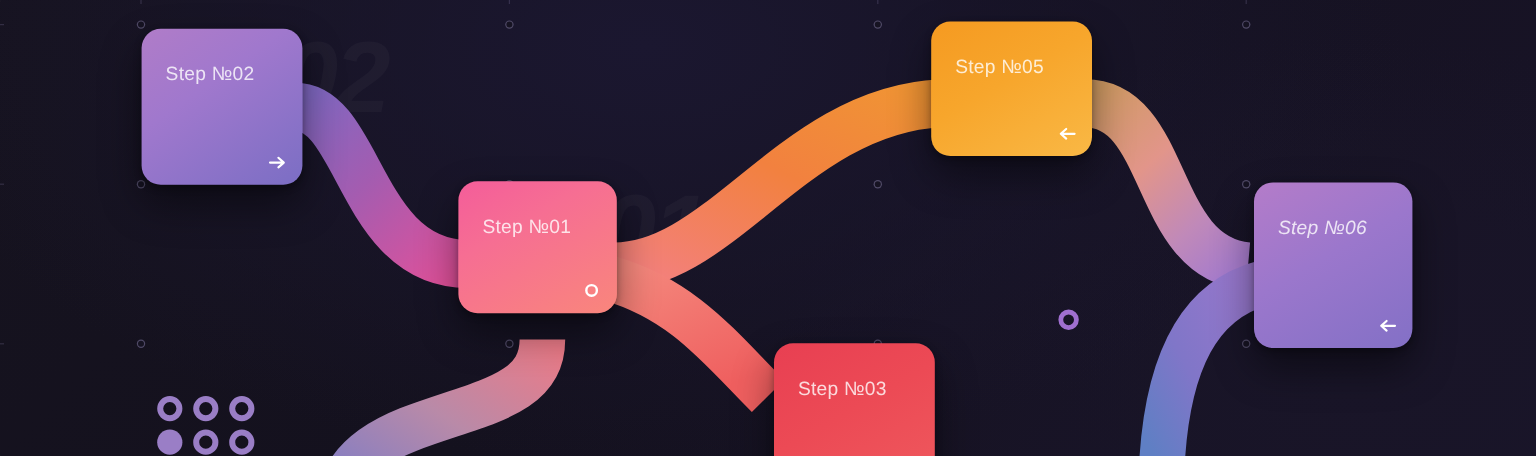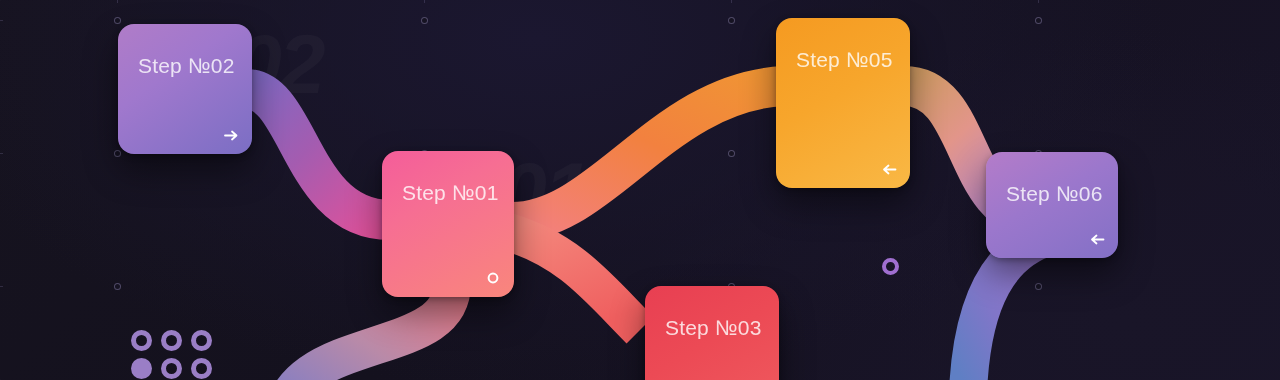--- a/index.html
+++ b/index.html
@@ -65,41 +65,41 @@
 
   
   .card {
     position:absolute;
     border-radius:16px;
     box-shadow:0 16px 34px rgba(0,0,0,0.45), 0 2px 6px rgba(0,0,0,0.3);
   }
   .card .title {
     position:absolute;
     left:20px; top:30px;
-    font-size:21px;
+    font-size:16px;
     color:rgba(255,255,255,0.80);
     letter-spacing:0.2px;
     white-space:nowrap;
   }
   .card .badge {
     position:absolute;
     right:13px; bottom:11px;
     width:16px; height:16px;
     display:flex; align-items:center; justify-content:center;
   }
   .card .badge svg { display:block; }
 
   #card-02 { left:118px; top:24px;  width:134px; height:130px;
     background:linear-gradient(145deg,#b07cc8 0%,#a078cd 38%,#7b6ec4 100%); }
-  #card-01 { left:382px; top:151px; width:132px; height:146px;
+  #card-01 { left:382px; top:151px; width:132px; height:110px;
     background:linear-gradient(150deg,#f45d9a 0%,#f66e93 35%,#f9867c 100%); }
-  #card-05 { left:776px; top:18px;  width:134px; height:170px;
+  #card-05 { left:776px; top:18px;  width:134px; height:112px;
     background:linear-gradient(150deg,#f59a21 0%,#f7a62c 45%,#f9b845 100%);padding-left:36px; }
-  #card-06 { left:986px; top:152px; width:132px; height:106px;
-    background:linear-gradient(150deg,#b47cc9 0%,#9b77cc 45%,#8370c6 100%); }
+  #card-06 { left:1045px; top:152px; width:132px; height:138px;
+    background:linear-gradient(150deg,#b47cc9 0%,#9b77cc 45%,#8370c6 100%);font-style:italic; }
   #card-04 { left:645px; top:286px; width:134px; height:130px;
     background:linear-gradient(150deg,#e83f52 0%,#ec4a55 45%,#ef5a5e 100%); }
 
   
   #dots { position:absolute; left:131px; top:330px; }
   #dots .row { display:flex; gap:9px; margin-bottom:7px; }
   #dots .dot { width:21px; height:21px; border-radius:50%; }
   #dots .dot.ring {
     border:5px solid #9a7ec6;
     background:transparent;

